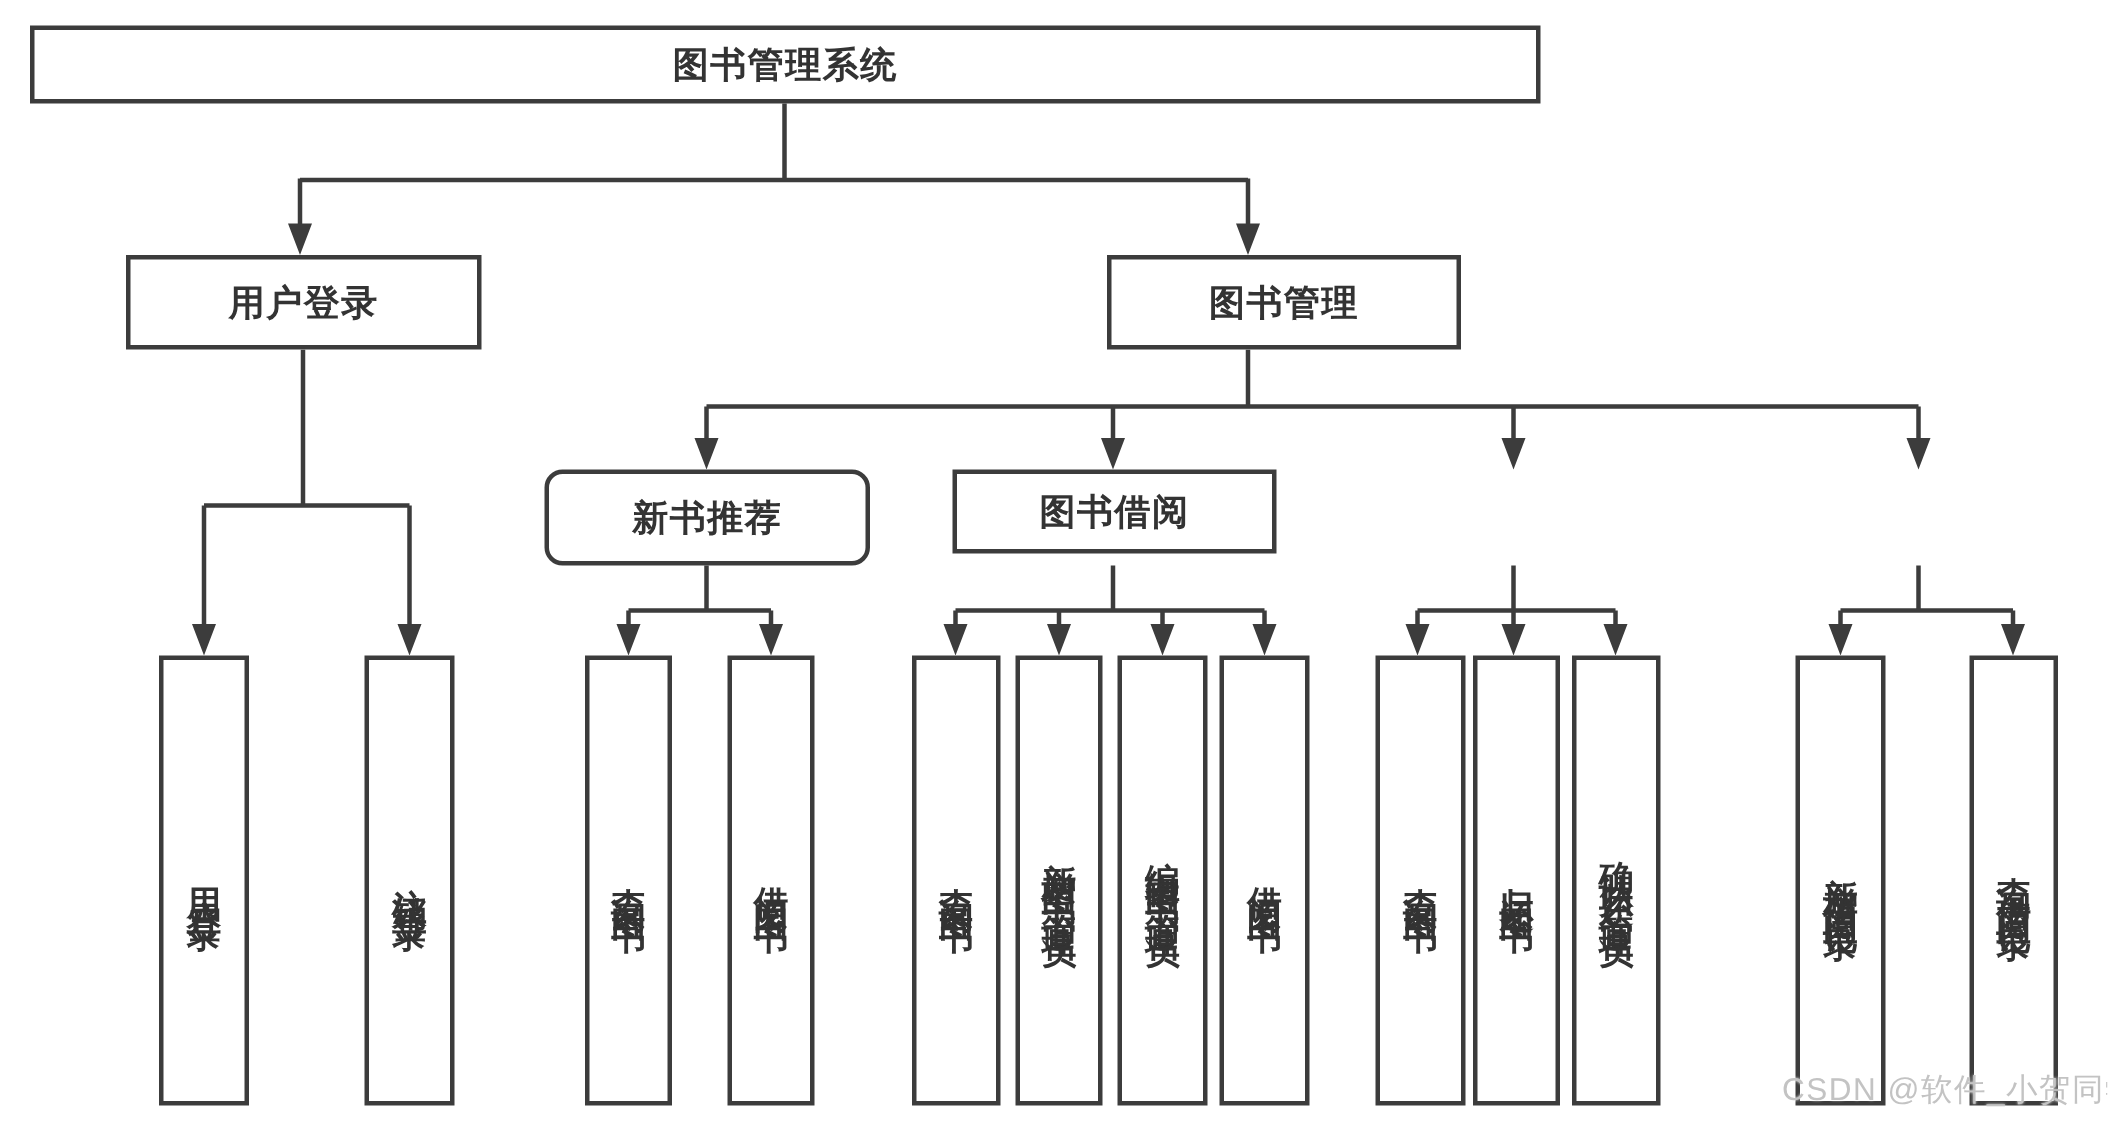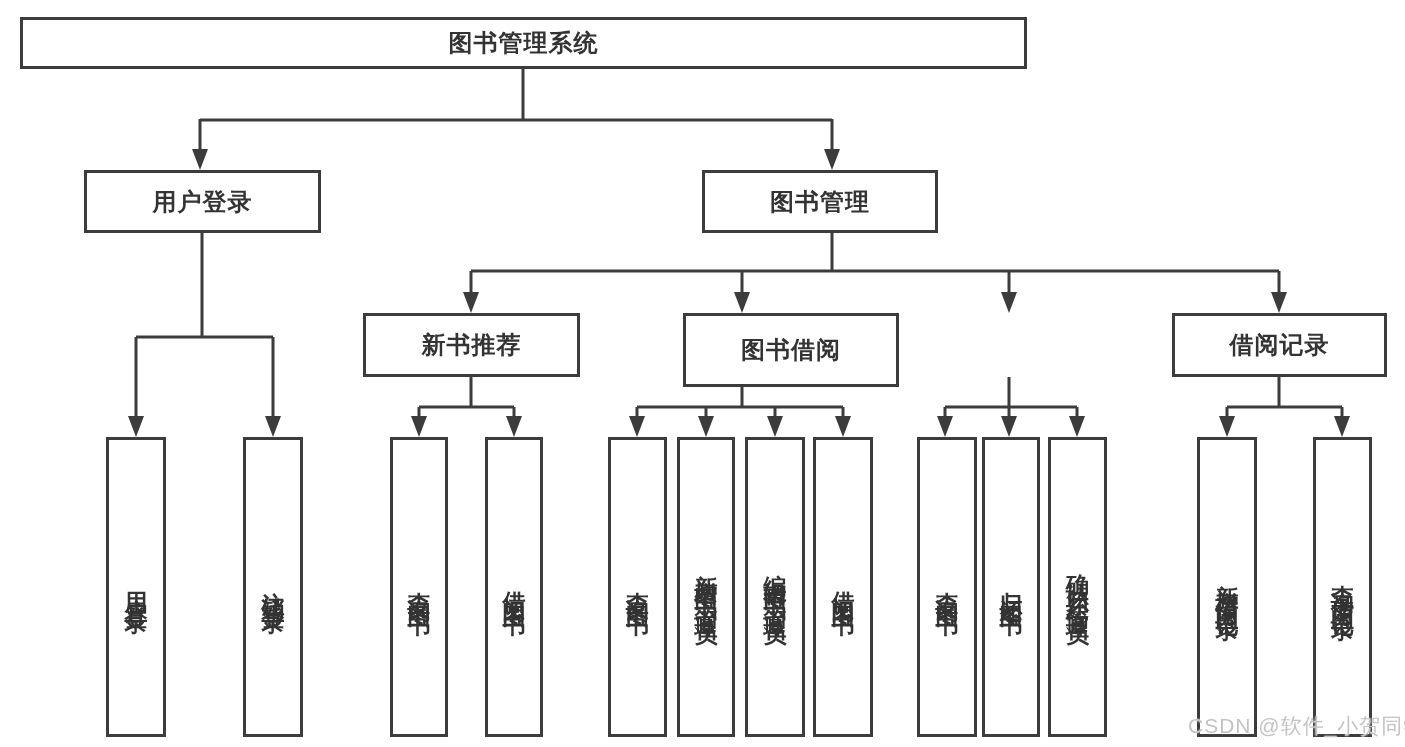--- a/index.html
+++ b/index.html
@@ -116,25 +116,24 @@
              M937 416 L953 416 L945 437 Z
              M1001 416 L1017 416 L1009 437 Z
              M1069 416 L1085 416 L1077 437 Z
              M1219 416 L1235 416 L1227 437 Z
              M1334 416 L1350 416 L1342 437 Z" fill="#3c3c3c" stroke="none"></path>
   </svg>
 
   <div class="node hnode" style="left:20px; top:17px; width:1007px; height:52px;">图书管理系统</div>
 
   <div class="node hnode" style="left:84px; top:170px; width:237px; height:63px;">用户登录</div>
-  <div class="node hnode" style="left:702px; top:170px; width:236px; height:63px;">图书管理</div>
+  <div class="node hnode" style="left:738px; top:170px; width:236px; height:63px;">图书管理</div>
 
-  <div class="node hnode" style="left:363px; top:313px; width:217px; height:64px;">新书推荐</div>
-  <div class="node hnode" style="left:635px; top:313px; width:216px; height:74px;margin-left:48px;">图书借阅</div>
-  <div class="node hnode" style="left:1172px; top:313px; width:215px; height:64px;">借阅记录</div>
+  <div class="node hnode" style="left:363px; top:313px; width:217px; height:64px;border-radius:12px;">新书推荐</div>
+  <div class="node hnode" style="left:635px; top:313px; width:216px; height:56px;">图书借阅</div>
 
   <div class="node leaf" style="left:106px; width:60px;">用户登录</div>
   <div class="node leaf" style="left:243px; width:60px;">注销登录</div>
 
   <div class="node leaf" style="left:390px; width:58px;">查询图书</div>
   <div class="node leaf" style="left:485px; width:58px;">借阅图书</div>
 
   <div class="node leaf" style="left:608px; width:59px;">查询图书</div>
   <div class="node leaf" style="left:677px; width:58px;">新增图书（管理员）</div>
   <div class="node leaf" style="left:745px; width:60px;">编辑图书（管理员）</div>

